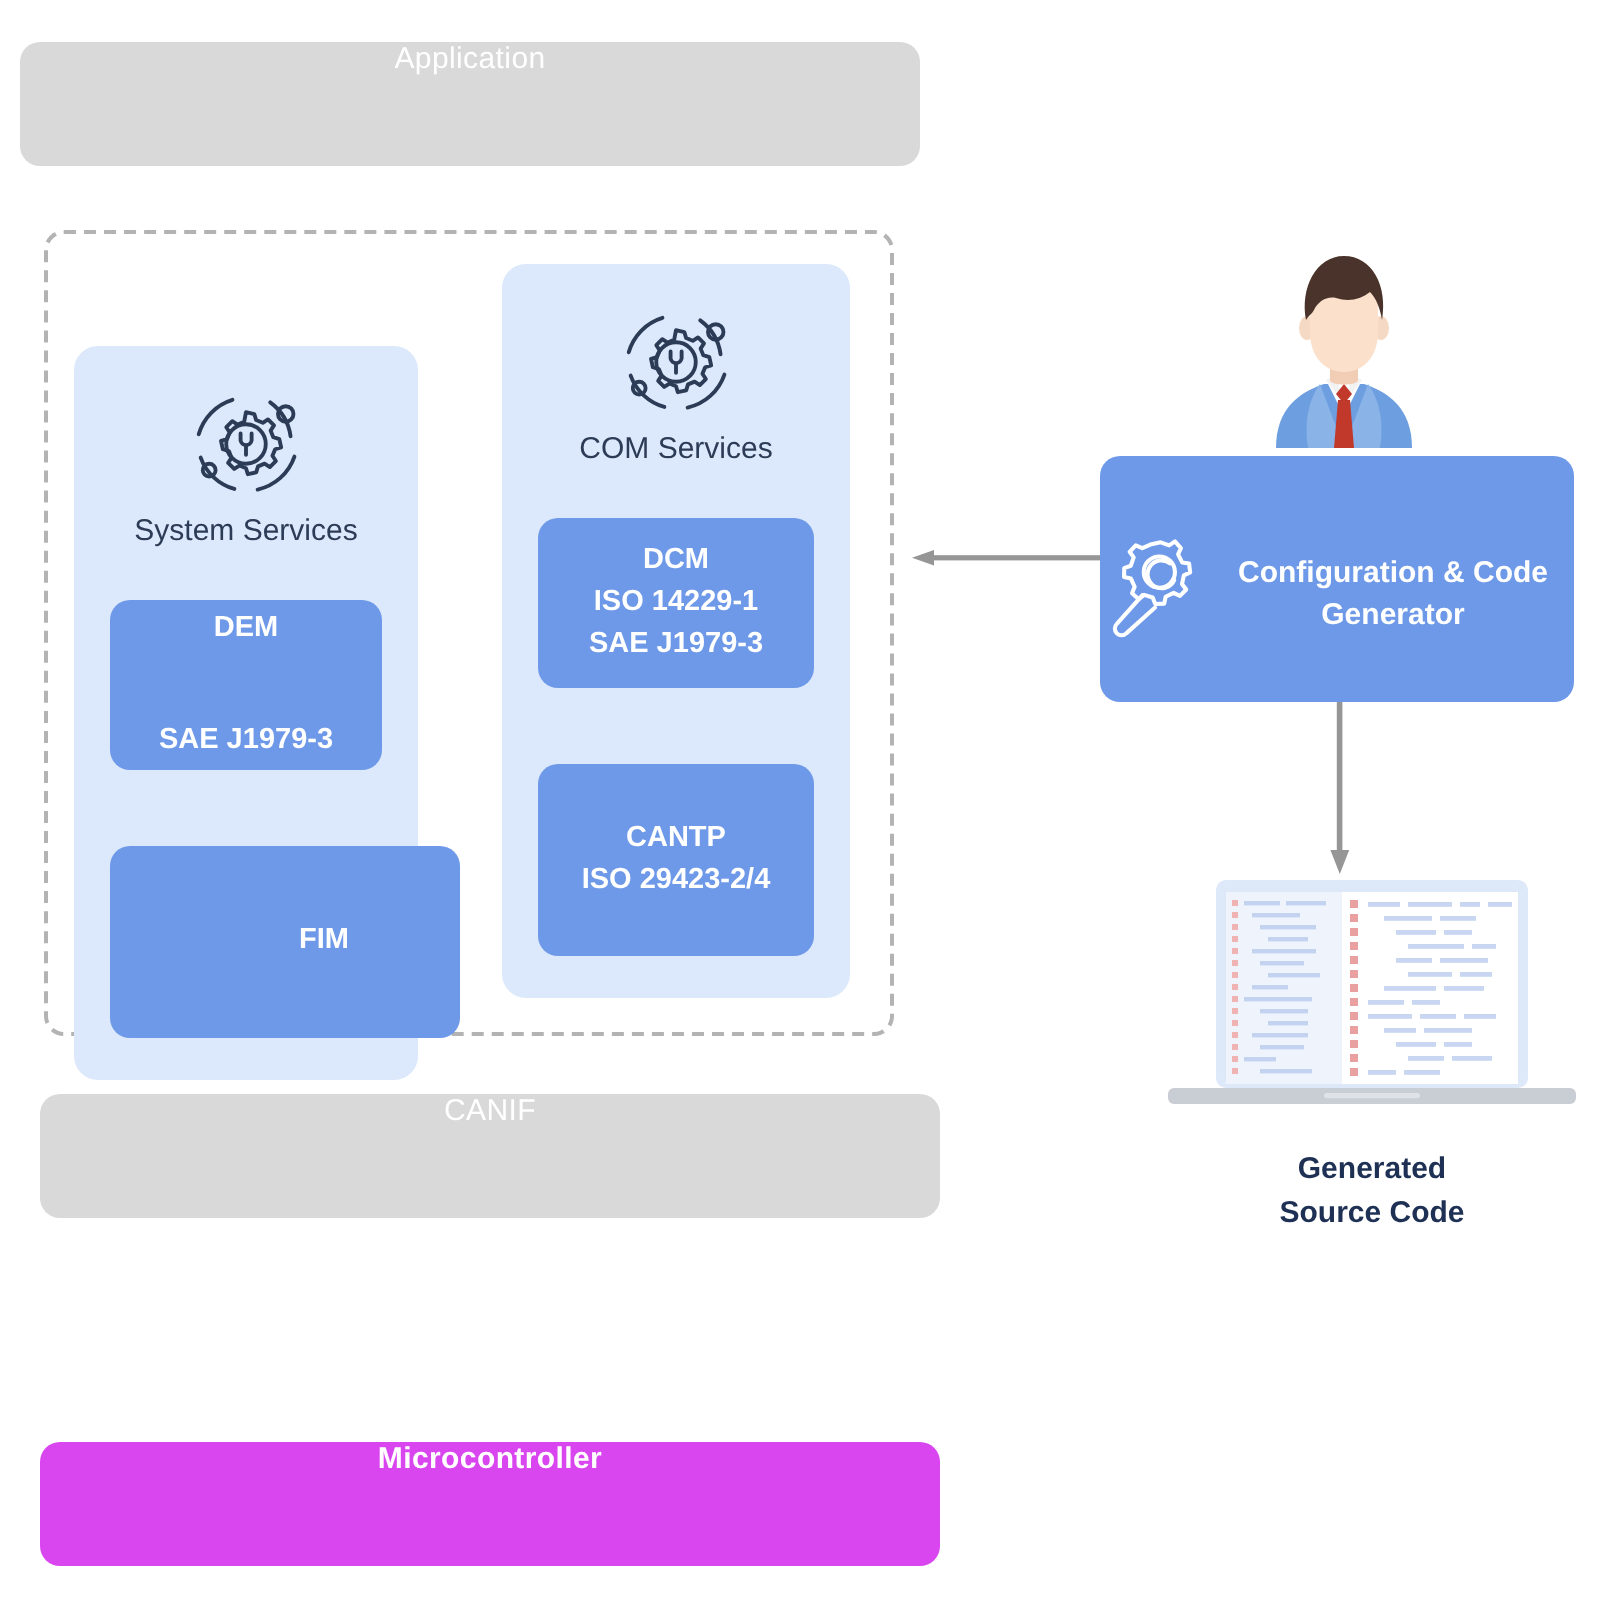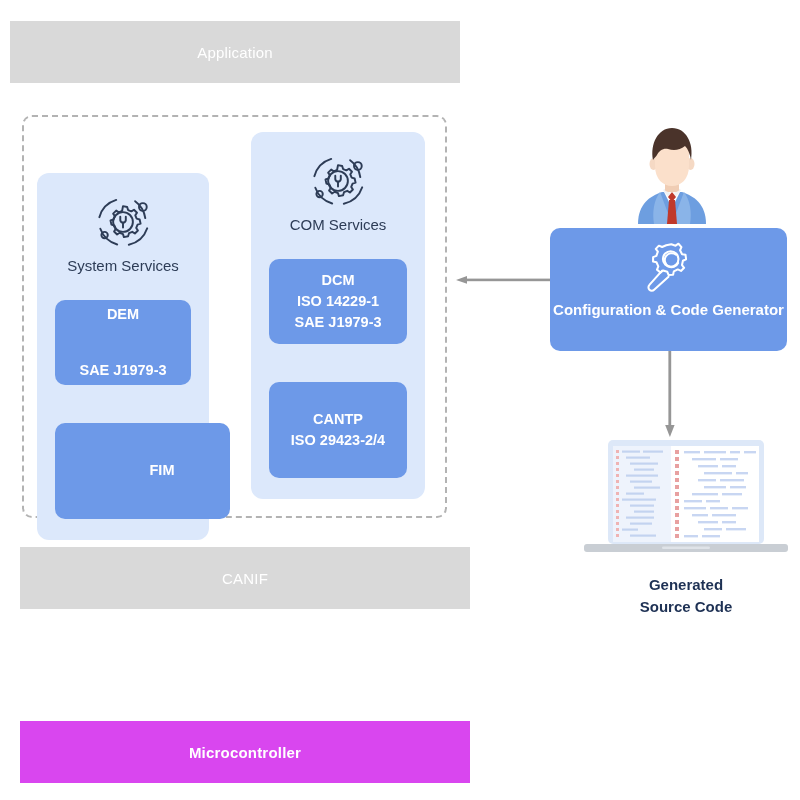--- a/index.html
+++ b/index.html
@@ -17,23 +17,23 @@
   .canvas {
     position: absolute;
     left: 0; top: 0;
     width: 800px;
     height: 800px;
   }
 
   
   .layer-box {
     position: absolute;
-    border-radius: 0;
+    border-radius: 10px;
     display: flex;
-    align-items: center;
+    align-items: flex-start;
     justify-content: center;
     color: #ffffff;
     font-size: 15px;
     letter-spacing: .2px;
   }
   .layer-light { background: #d9d9d9; }
   .layer-dark  { background: #d946ef; font-weight: bold; }
 
   
   .dashed-container {
@@ -88,21 +88,21 @@
   
   .generator {
     position: absolute;
     left: 550px;
     top: 228px;
     width: 237px;
     height: 123px;
     background: #6d99e8;
     border-radius: 10px;
     display: flex;
-    flex-direction: column;
+    flex-direction: row;
     align-items: center;
     justify-content: flex-start;
     padding-top: 12px;
     box-sizing: border-box;
     color: #ffffff;
   }
   .generator-title {
     margin-top: 4px;
     font-weight: bold;
     font-size: 15px;

